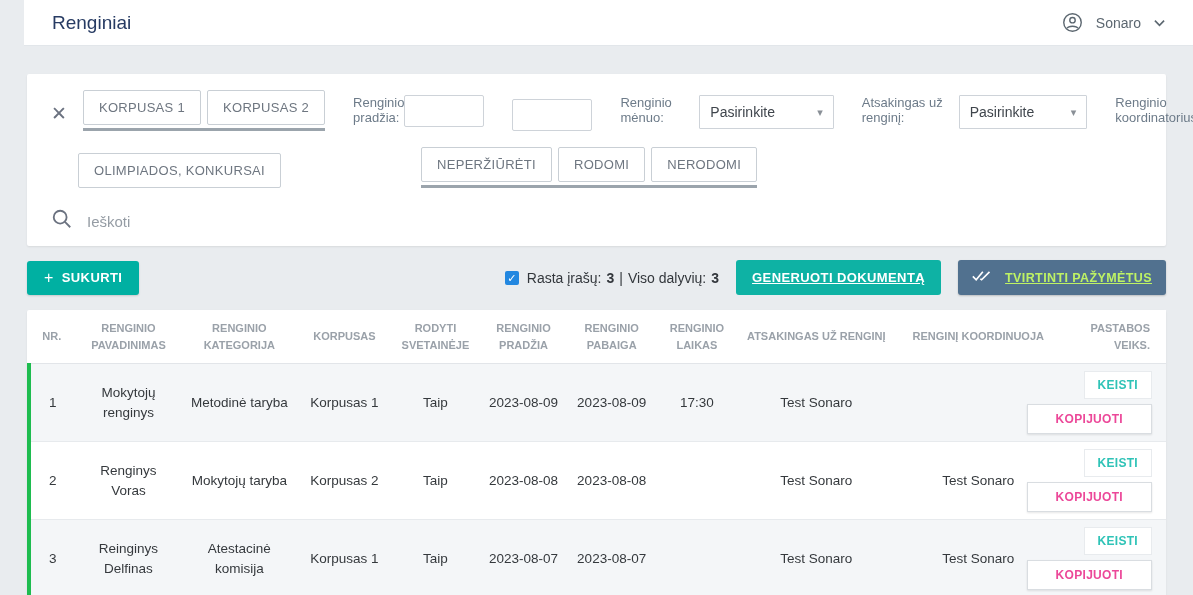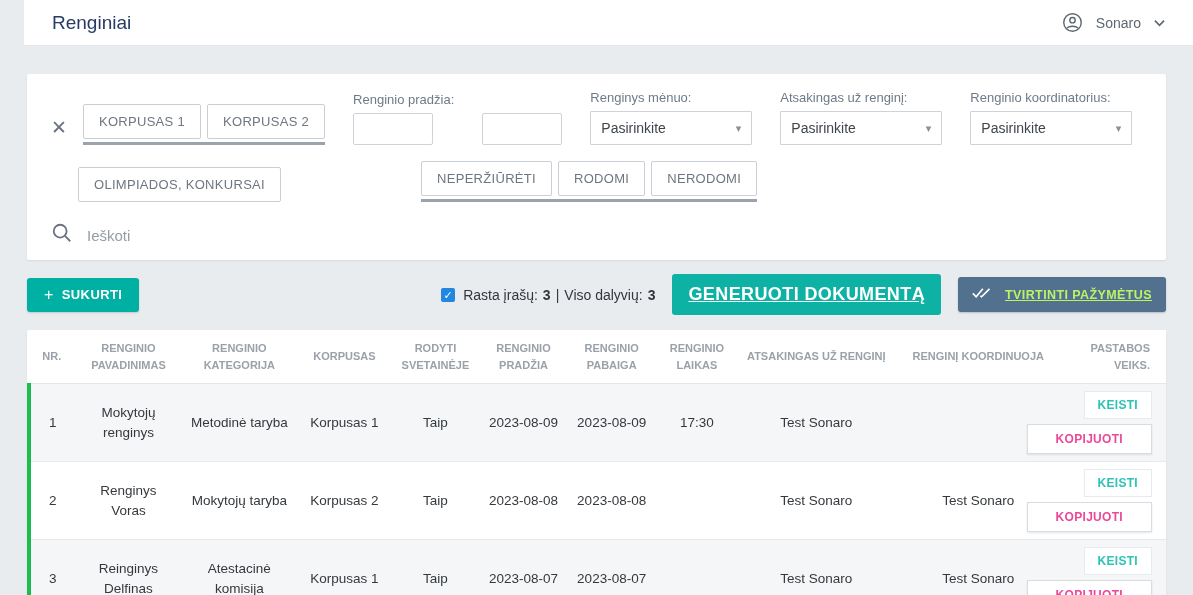--- a/index.html
+++ b/index.html
@@ -31,21 +31,21 @@
   .close-x {
     font-size: 19px; color: #6b7280; margin: 0 16px 8px 4px; cursor: pointer; line-height: 1;
   }
   .btn-group { display: inline-flex; gap: 6px; padding-bottom: 3px; border-bottom: 3px solid #9ba4ac; }
   .chip-btn {
     background: #fff; border: 1px solid #c9cfd5; border-radius: 2px;
     color: #6e7680; font-size: 13px; letter-spacing: 0.3px;
     padding: 9px 15px; cursor: pointer; white-space: nowrap;
     font-family: inherit;
   }
-  .field-block { display: flex; flex-direction: column; margin-left: 28px; }
+  .field-block { display: flex; flex-direction: row; margin-left: 28px; }
   .field-label { font-size: 13px; color: #6d7b89; margin-bottom: 6px; }
   .date-input {
     width: 80px; height: 32px; border: 1px solid #ced3d9; border-radius: 2px;
     font-size: 14px; padding: 0 6px; font-family: inherit; color: #3f454c;
   }
   .select-box {
     width: 162px; height: 34px; border: 1px solid #ced3d9; border-radius: 1px;
     display: flex; align-items: center; justify-content: space-between;
     padding: 0 10px; font-size: 14px; color: #3f454c; cursor: pointer; background: #fff;
   }
@@ -69,21 +69,21 @@
   .create-plus { font-size: 16px; font-weight: normal; line-height: 1; }
   .toolbar-right { display: flex; align-items: center; gap: 17px; }
   .summary { display: flex; align-items: center; gap: 5px; font-size: 14px; color: #33373c; }
   .summary b { font-weight: bold; }
   .checkbox {
     width: 14px; height: 14px; background: #2287e0; border-radius: 2px;
     color: #fff; font-size: 11px; line-height: 14px; text-align: center; cursor: pointer; margin-right: 3px;
   }
   .gen-btn {
     background: #0eb2a4; color: #fff; border: none; border-radius: 3px;
-    font-size: 18px; font-weight: bold; letter-spacing: 0.4px; text-decoration: underline;
+    font-size: 13px; font-weight: bold; letter-spacing: 0.4px; text-decoration: underline;
     padding: 10px 16px; cursor: pointer; font-family: inherit;
   }
   .confirm-btn {
     background: #51718f; color: #bef264; border: none; border-radius: 3px;
     font-size: 12.5px; font-weight: bold; letter-spacing: 0.4px;
     padding: 10px 14px; cursor: pointer; font-family: inherit;
     display: inline-flex; align-items: center; gap: 13px;
     box-shadow: 0 1px 2px rgba(0,0,0,0.2);
   }
   .confirm-btn .lbl { text-decoration: underline; }
@@ -157,21 +157,21 @@
     <div class="field-block">
       <label class="field-label">Renginio pradžia:</label>
       <input class="date-input" value="" style="">
     </div>
 
     <div class="field-block">
       <input class="date-input" value="" style="">
     </div>
 
     <div class="field-block">
-      <label class="field-label">Renginys mėnuo:</label>
+      <label class="field-label">Renginio mėnuo:</label>
       <div class="select-box">
         <span>Pasirinkite</span>
         <span class="select-caret">▾</span>
       </div>
     </div>
 
     <div class="field-block">
       <label class="field-label">Atsakingas už renginį:</label>
       <div class="select-box">
         <span>Pasirinkite</span>

